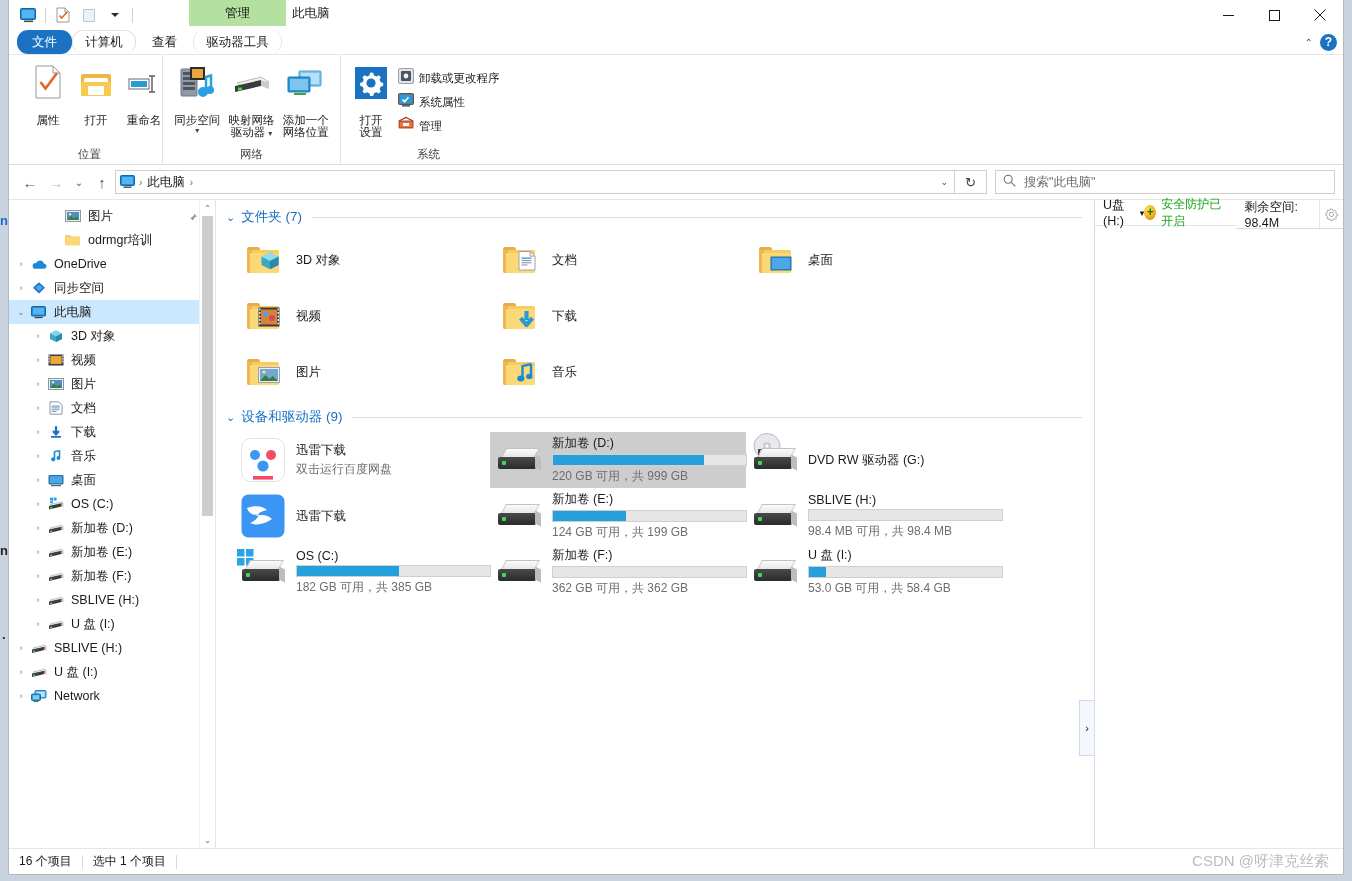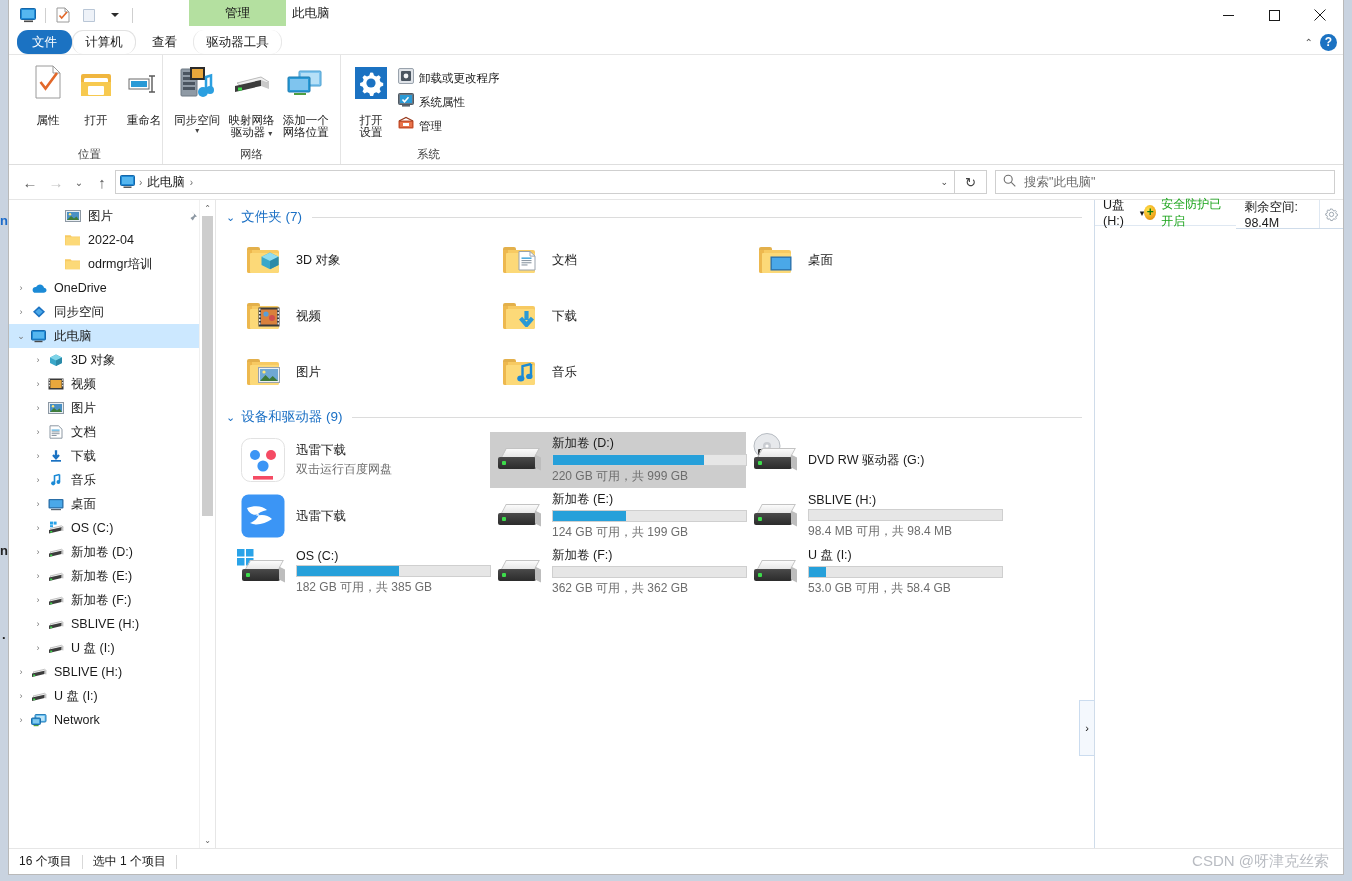--- a/index.html
+++ b/index.html
@@ -429,30 +429,20 @@
               </svg></span>
           </div>
           <div class="navitem" style="padding-left: 38px;">
             <span class="chev"></span>
             <span class="navicon">
               <svg width="16" height="14" viewBox="0 0 16 14">
                 <path d="M0 2.2h5.5l1.2 1.4H15v8.6H0z" fill="#f7ca62"></path>
                 <path d="M0.6 4.2H15v8H0.6z" fill="#fcd978"></path>
               </svg>
             </span>
-            <span style="padding-left:5px;">2022-04</span>
-          </div>
-          <div class="navitem" style="padding-left: 38px;">
-            <span class="chev"></span>
-            <span class="navicon">
-              <svg width="16" height="14" viewBox="0 0 16 14">
-                <path d="M0 2.2h5.5l1.2 1.4H15v8.6H0z" fill="#f7ca62"></path>
-                <path d="M0.6 4.2H15v8H0.6z" fill="#fcd978"></path>
-              </svg>
-            </span>
             <span style="padding-left:5px;">odrmgr培训</span>
           </div>
           <div class="navitem" style="padding-left: 4px;">
             <span class="chev">›</span>
             <span class="navicon">
               <svg width="16" height="14" viewBox="0 0 16 14">
                 <path d="M4.2 11.8h8.4c1.6 0 2.9-1.1 2.9-2.5 0-1.3-1.1-2.4-2.5-2.5-.3-1.9-2-3.3-4-3.3-1.7 0-3.2 1-3.8 2.5-.2 0-.3 0-.5 0C2.9 6 1.6 7.2 1.6 8.9c0 1.6 1.2 2.9 2.6 2.9z" fill="#1b8ad6"></path>
               </svg>
             </span>
             <span style="padding-left:5px;">OneDrive</span>

